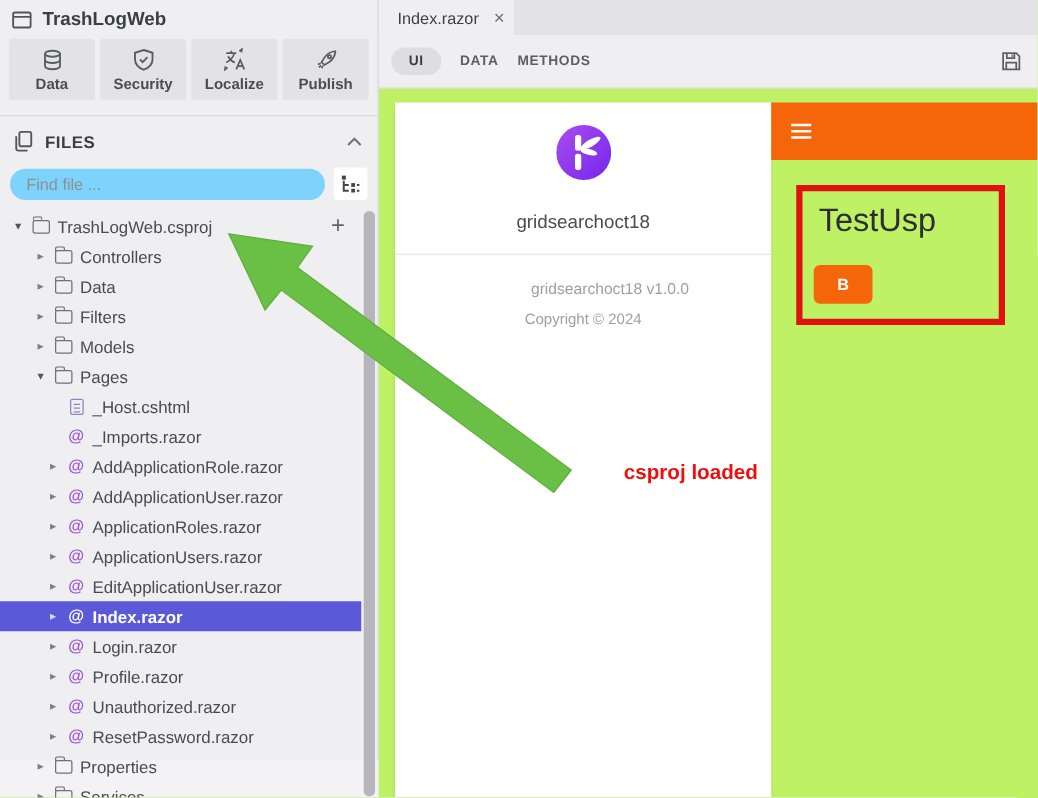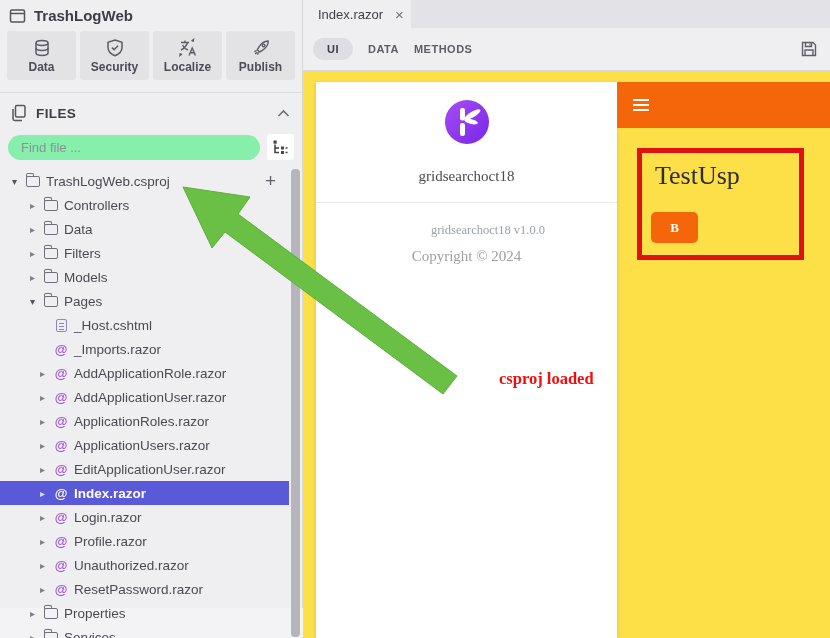--- a/index.html
+++ b/index.html
@@ -22,21 +22,21 @@
     flex:1; height:49px; background:#e3e3e6; border:none; border-radius:3px;
     display:flex; flex-direction:column; align-items:center; justify-content:center; gap:2px;
     cursor:pointer; font-family:inherit;
   }
   .nav-btn span.lbl{ font-size:12px; font-weight:600; color:#4c4c55; }
   .files-section{ border-top:1px solid #dcdce0; margin-top:6px; }
   .files-header{ display:flex; align-items:center; gap:8px; padding:11px 12px 9px 10px; cursor:pointer; }
   .files-title{ font-size:13.5px; font-weight:700; letter-spacing:.4px; color:#3d3d45; flex:1; }
   .search-row{ display:flex; gap:7px; padding:3px 8px 6px 8px; align-items:center; }
   .search-input{
-    flex:1; height:25px; border:none; border-radius:13px; background:#86efac;
+    flex:1; height:25px; border:none; border-radius:13px; background:#7dd3fc;
     padding:0 13px; font-size:13px; font-family:inherit; color:#45454d; outline:none;
   }
   .search-input::placeholder{ color:#8e8e97; }
   .tree-toggle{
     width:27px; height:26px; background:#fff; border:none; border-radius:3px;
     display:flex; align-items:center; justify-content:center; cursor:pointer;
   }
   .tree{ margin-top:3px; }
   .tree-row{
     height:24px; display:flex; align-items:center; margin-right:13px;
@@ -88,31 +88,31 @@
   .tab-close{ color:#6f6f78; font-size:15px; line-height:1; cursor:pointer; }
   .viewbar{
     position:absolute; left:303px; top:28px; right:0; height:43px;
     background:#efeff1; border-bottom:1px solid #d9d9dd;
     display:flex; align-items:center; padding:0 12px 0 10px; gap:15px;
   }
   .viewtab{ font-size:11px; font-weight:700; letter-spacing:.5px; color:#5d5d66; cursor:pointer; background:none; border:none; font-family:inherit; }
   .viewtab.pill{ background:#dddde2; border-radius:12px; padding:5px 14px; color:#3b3b42;text-align:right; }
   .save-btn{ margin-left:auto; background:none; border:none; cursor:pointer; display:flex; }
   
-  .canvas{ position:absolute; left:303px; top:71px; right:0; bottom:0; background:#fde047;font-family:Liberation Serif, serif; }
+  .canvas{ position:absolute; left:303px; top:71px; right:0; bottom:0; background:#bef264; }
   .app-card{
     position:absolute; left:13px; top:11px; width:301px; bottom:0;
     background:#fff; box-shadow:0 1px 4px rgba(0,0,0,.13);
     text-align:center;
   }
   .logo{ margin:18px auto 0; width:44px; height:44px; }
   .app-name{ margin-top:20px; font-size:15px; color:#4b4b52; }
   .card-divider{ margin-top:17px; border:none; border-top:1px solid #e8e8ea; }
   .app-version{ margin-top:20px; font-size:12.5px; color:#9ba0a7;margin-left:43px; }
-  .app-copyright{ margin-top:10px; font-size:15px; color:#9ba0a7; }
+  .app-copyright{ margin-top:10px; font-size:12px; color:#9ba0a7; }
   .page-header{
     position:absolute; left:314px; top:11px; right:0; height:46px; background:#f5650a;
   }
   .hamburger{ position:absolute; left:16px; top:17px; width:16px; height:12px; cursor:pointer; background:none; border:none; padding:0; }
   .hamburger i{ display:block; height:2px; background:#fff; margin-bottom:3px; }
   .usp-box{
     position:absolute; left:334px; top:77px; width:167px; height:112px;
     border:5px solid #df1111;
   }
   .usp-heading{ position:absolute; left:13px; top:8px; font-size:26px; font-weight:400; color:#2d2d33; }

